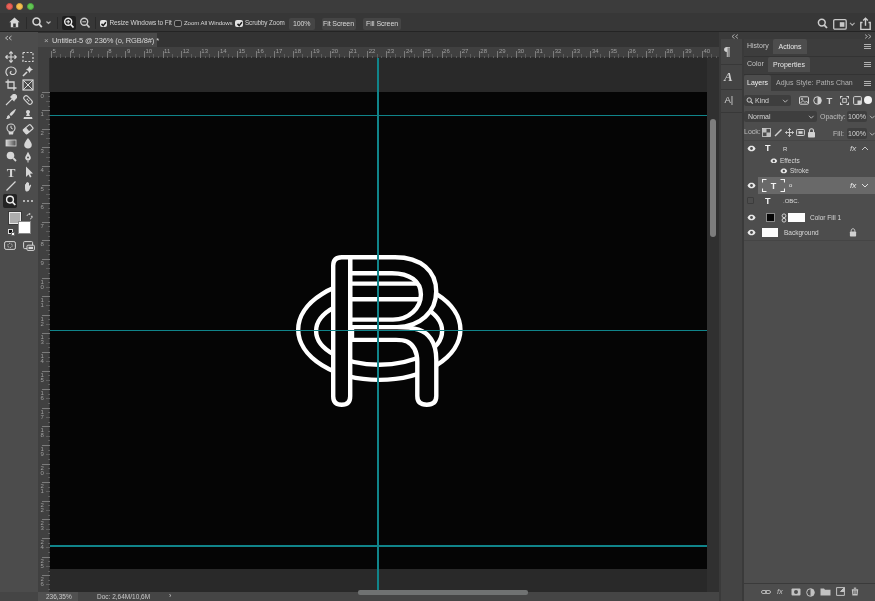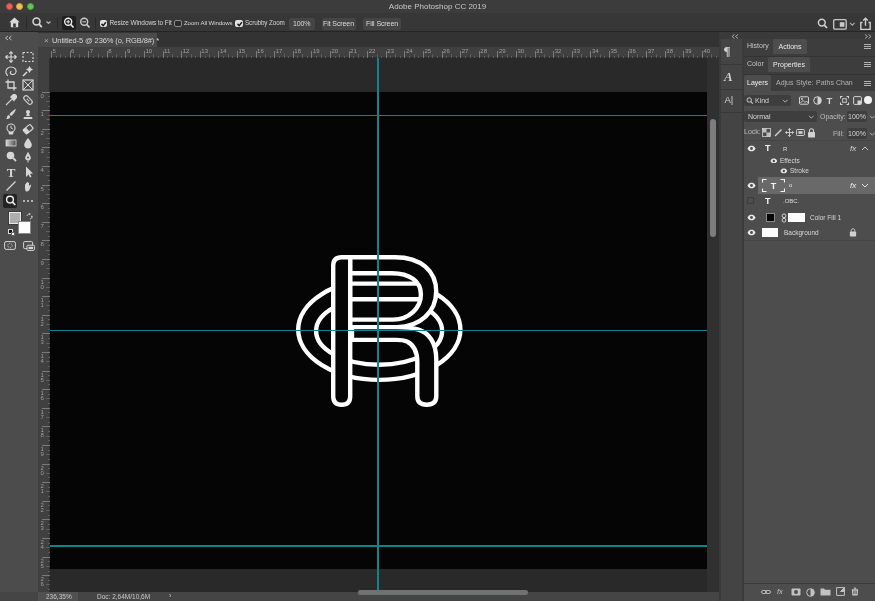--- a/index.html
+++ b/index.html
@@ -4,21 +4,20 @@
 *{margin:0;padding:0;box-sizing:border-box;}
 html,body{width:875px;height:601px;overflow:hidden;background:#222;}
 body{font-family:"Liberation Sans",sans-serif;position:relative;}
 .abs{position:absolute;}
 </style></head>
 <body>
 <div class="abs" style="left:0;top:0;width:875px;height:13px;background:#3c3c3c;">
  <div class="abs" style="left:5.5px;top:3px;width:7px;height:7px;border-radius:50%;background:#e8635a;border:0.5px solid #c94b42;"></div>
  <div class="abs" style="left:16px;top:3px;width:7px;height:7px;border-radius:50%;background:#f5bf4f;border:0.5px solid #d6a340;"></div>
  <div class="abs" style="left:26.5px;top:3px;width:7px;height:7px;border-radius:50%;background:#62c554;border:0.5px solid #4aa73e;"></div>
- <div class="abs" style="left:0;top:2px;width:875px;text-align:center;font-size:8px;color:#c8c8c8;">Adobe Photoshop CC 2019</div>
 </div>
 <div class="abs" style="left:0;top:13px;width:875px;height:19px;background:#373737;border-bottom:1px solid #242424;">
  <svg class="abs" style="left:8px;top:3px;" width="13" height="13" viewBox="0 0 13 13">
    <path d="M6.5 1.6 L1.3 6.3 L2.8 6.3 L2.8 11.2 L10.2 11.2 L10.2 6.3 L11.7 6.3 Z M5.2 11 L5.2 7.5 L7.8 7.5 L7.8 11" fill="#d8d8d8"></path>
  </svg>
  <div class="abs" style="left:25.5px;top:3.5px;width:1px;height:12px;background:#2a2a2a;"></div>
  <svg class="abs" style="left:31px;top:4px;" width="22" height="13" viewBox="0 0 22 13">
    <circle cx="5.5" cy="4.6" r="3.5" fill="none" stroke="#d8d8d8" stroke-width="1.5"></circle>
    <line x1="8.1" y1="7.2" x2="10.8" y2="10.2" stroke="#d8d8d8" stroke-width="1.8"></line>
    <path d="M15.5 4.5 L17.5 6.5 L19.5 4.5" fill="none" stroke="#b5b5b5" stroke-width="1.2"></path>

